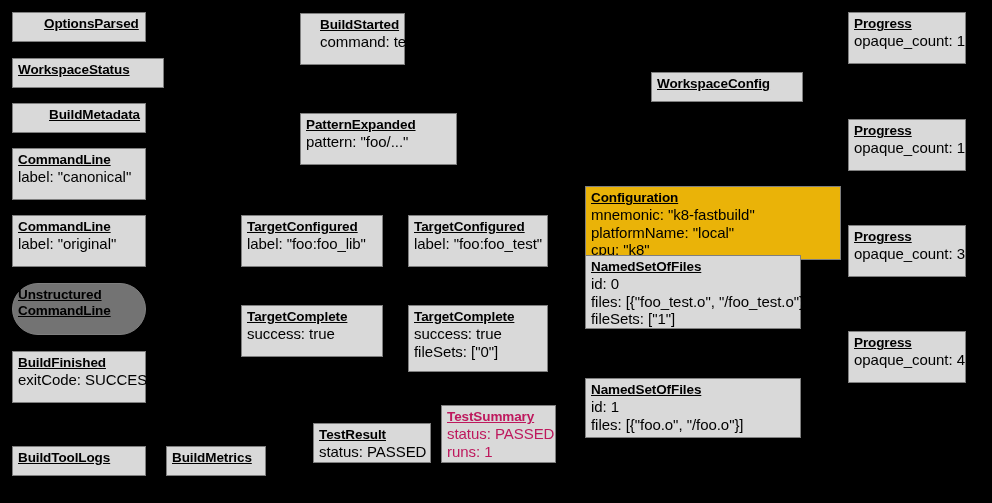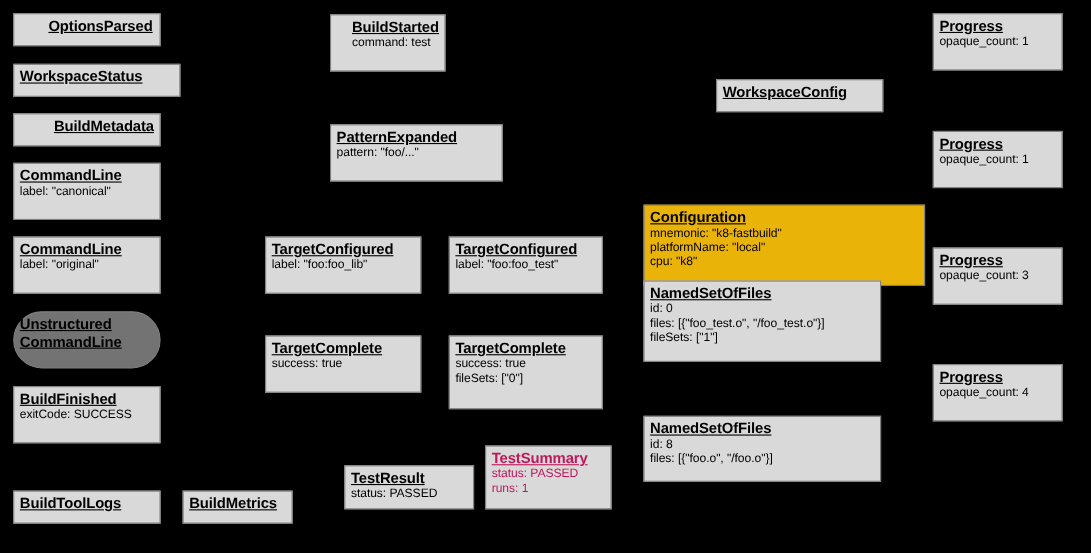--- a/index.html
+++ b/index.html
@@ -27,21 +27,21 @@
   .node-title {
     display: block;
     font-size: 13.5px;
     font-weight: bold;
     text-decoration: underline;
     white-space: pre;
     letter-spacing: -0.1px;
   }
   .node-field {
     display: block;
-    font-size: 11px;
+    font-size: 15px;
     font-weight: normal;
     text-decoration: none;
     white-space: pre;
     letter-spacing: -0.05px;
   }
 </style>
 </head>
 <body>
 
 <div id="canvas" style="background: rgb(0, 0, 0);">
@@ -120,21 +120,21 @@
       <span class="node-field">cpu: "k8"</span>
     </div>
     <div class="node" style="left: 585px; top: 255px; width: 216px; height: 74px; background: rgb(217, 217, 217); border-color: rgb(127, 127, 127); color: rgb(0, 0, 0);">
       <span class="node-title">NamedSetOfFiles</span>
       <span class="node-field">id: 0</span>
       <span class="node-field">files: [{"foo_test.o", "/foo_test.o"}]</span>
       <span class="node-field">fileSets: ["1"]</span>
     </div>
     <div class="node" style="left: 585px; top: 378px; width: 216px; height: 60px; background: rgb(217, 217, 217); border-color: rgb(127, 127, 127); color: rgb(0, 0, 0);">
       <span class="node-title">NamedSetOfFiles</span>
-      <span class="node-field">id: 8</span>
+      <span class="node-field">id: 1</span>
       <span class="node-field">files: [{"foo.o", "/foo.o"}]</span>
     </div>
     <div class="node" style="left: 848px; top: 12px; width: 118px; height: 52px; background: rgb(217, 217, 217); border-color: rgb(127, 127, 127); color: rgb(0, 0, 0);">
       <span class="node-title">Progress</span>
       <span class="node-field">opaque_count: 1</span>
     </div>
     <div class="node" style="left: 848px; top: 119px; width: 118px; height: 52px; background: rgb(217, 217, 217); border-color: rgb(127, 127, 127); color: rgb(0, 0, 0);">
       <span class="node-title">Progress</span>
       <span class="node-field">opaque_count: 1</span>
     </div>

